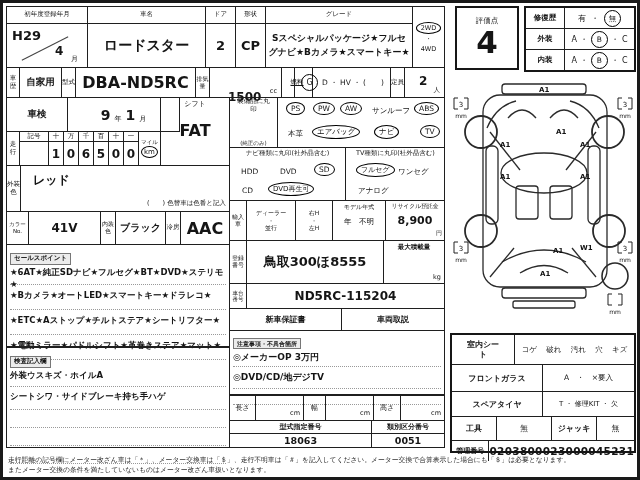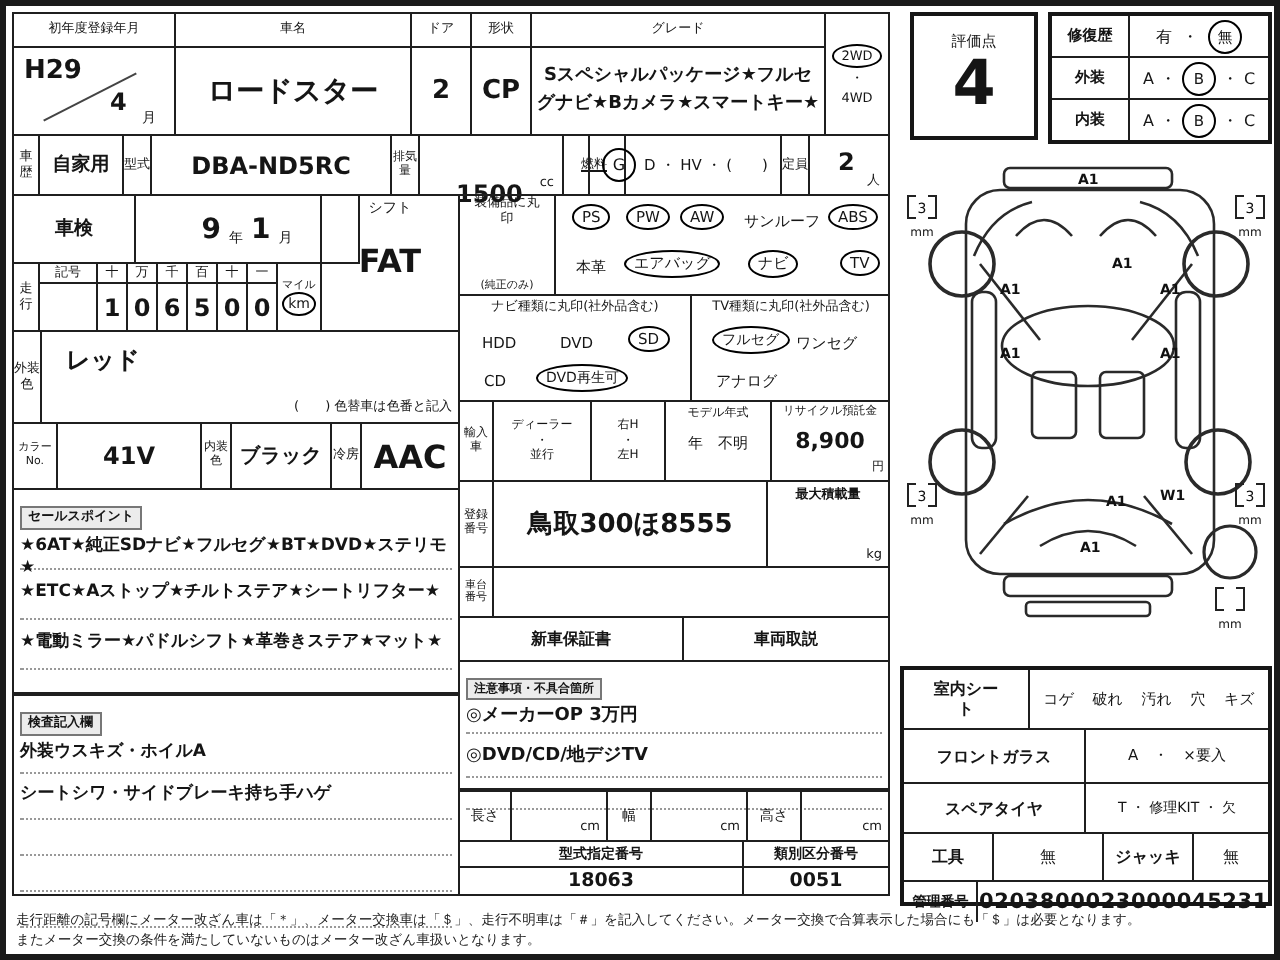--- a/index.html
+++ b/index.html
@@ -108,21 +108,21 @@
 
   <div class="c bd vl" style="left:6px;top:67px;width:14px;height:31px;font-size:6.5px;">
       <span>車歴</span>
     </div>
   <div class="c bd ctr" style="left:19px;top:67px;width:43px;height:31px;font-size:9.5px;font-weight:bold;">
       <span>自家用</span>
     </div>
   <div class="c bd vl" style="left:61px;top:67px;width:15px;height:31px;font-size:6.5px;">
       <span>型式</span>
     </div>
-  <div class="c bd ctr" style="left:75px;top:67px;width:121px;height:31px;font-size:12px;font-weight:bold;">
+  <div class="c bd ctr" style="left:75px;top:67px;width:121px;height:31px;font-size:16px;font-weight:bold;">
       <span>DBA-ND5RC</span>
     </div>
   <div class="c bd vl" style="left:195px;top:67px;width:15px;height:31px;font-size:6px;">
       <span>排気量</span>
     </div>
   <div class="c bd" style="left:209px;top:67px;width:73px;height:31px;">
     <span class="c" style="left:18px;top:7px;font-size:12px;font-weight:bold;margin-top:15px;">1500</span>
     <span class="c" style="right:4px;bottom:2px;font-size:6.5px;">cc</span>
   </div>
   <div class="c bd vl" style="left:281px;top:67px;width:32px;height:31px;font-size:6.5px;text-decoration:underline;">
@@ -230,20 +230,21 @@
   <div class="c bd vl" style="left:165px;top:211px;width:16px;height:34px;font-size:6.5px;">
       <span>冷房</span>
     </div>
   <div class="c bd ctr" style="left:180px;top:211px;width:50px;height:34px;font-size:16px;font-weight:bold;">
       <span>AAC</span>
     </div>
 
   <div class="c bd" style="left:6px;top:244px;width:224px;height:103px;">
     <span class="tab" style="margin:3px 0 0 3px;">セールスポイント</span>
     <div class="dotline" style="margin:2px 3px 0 3px;height:17px;font-size:8.5px;font-weight:bold;"><span>★6AT★純正SDナビ★フルセグ★BT★DVD★ステリモ★</span></div>
+    <div class="dotline" style="margin:0 3px;height:19px;font-size:8.5px;font-weight:bold;padding-top:5px;"><span>★Bカメラ★オートLED★スマートキー★ドラレコ★</span></div>
     <div class="dotline" style="margin:0 3px;height:19px;font-size:8.5px;font-weight:bold;padding-top:5px;"><span>★ETC★Aストップ★チルトステア★シートリフター★</span></div>
     <div class="dotline" style="margin:0 3px;height:19px;font-size:8.5px;font-weight:bold;padding-top:5px;"><span>★電動ミラー★パドルシフト★革巻きステア★マット★</span></div>
   </div>
 
   <div class="c bd" style="left:6px;top:346px;width:224px;height:102px;border-top-width:2px;">
     <span class="tab" style="margin:3px 0 0 3px;">検査記入欄</span>
     <div class="dotline" style="margin:2px 3px 0 3px;height:16px;font-size:8.5px;font-weight:bold;"><span>外装ウスキズ・ホイルA</span></div>
     <div class="dotline" style="margin:0 3px;height:18px;font-size:8.5px;font-weight:bold;padding-top:4px;"><span>シートシワ・サイドブレーキ持ち手ハゲ</span></div>
     <div class="dotline" style="margin:0 3px;height:17px;"></div>
     <div class="dotline" style="margin:0 3px;height:17px;"></div>
@@ -318,20 +319,23 @@
       </div>
     <div style="flex:1;position:relative;">
       <div class="hdr" style="margin-top:3px;font-size:6.5px;font-weight:bold;">最大積載量</div>
       <span class="c" style="right:3px;bottom:2px;font-size:6.5px;">kg</span>
     </div>
   </div>
 
   <div class="c bd" style="left:229px;top:283px;width:216px;height:26px;display:flex;">
     <div class="vl" style="width:16px;border-right:1px solid #1f1f1f;font-size:5.5px;line-height:1.15;">
         <span>車台番号</span>
+      </div>
+    <div class="ctr" style="flex:1;font-size:12px;font-weight:bold;">
+        <span>ND5RC-115204</span>
       </div>
   </div>
 
   <div class="c bd" style="left:229px;top:308px;width:216px;height:23px;display:flex;">
     <div class="ctr" style="width:111px;border-right:1px solid #1f1f1f;font-size:8px;font-weight:bold;">
         <span>新車保証書</span>
       </div>
     <div class="ctr" style="flex:1;font-size:8px;font-weight:bold;">
         <span>車両取説</span>
       </div>

